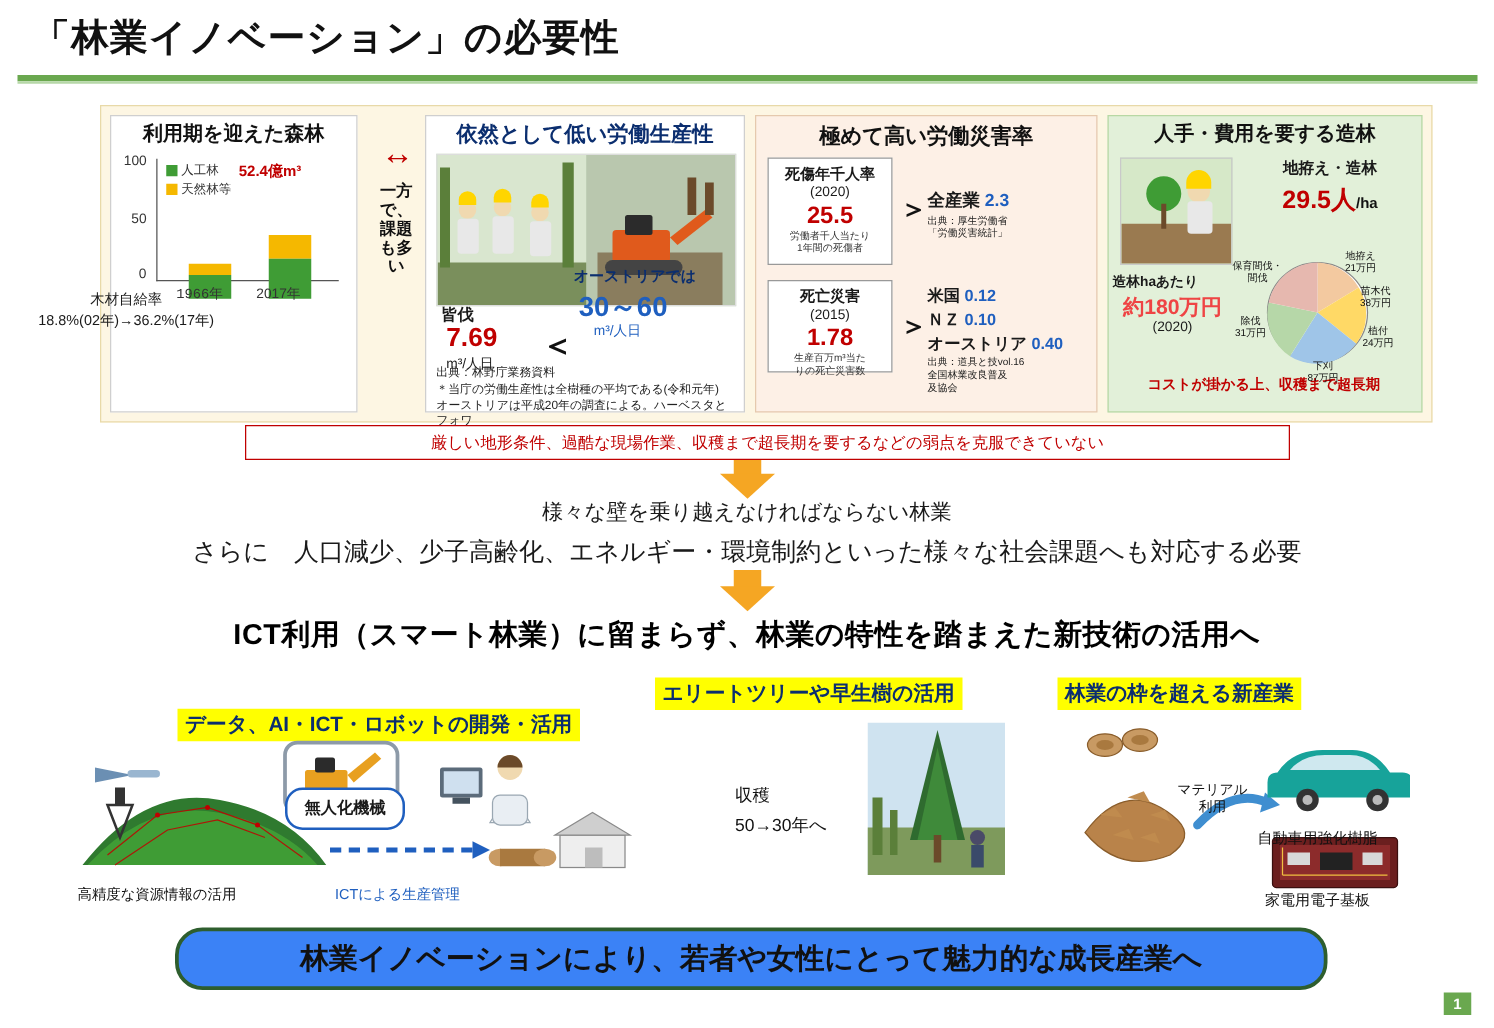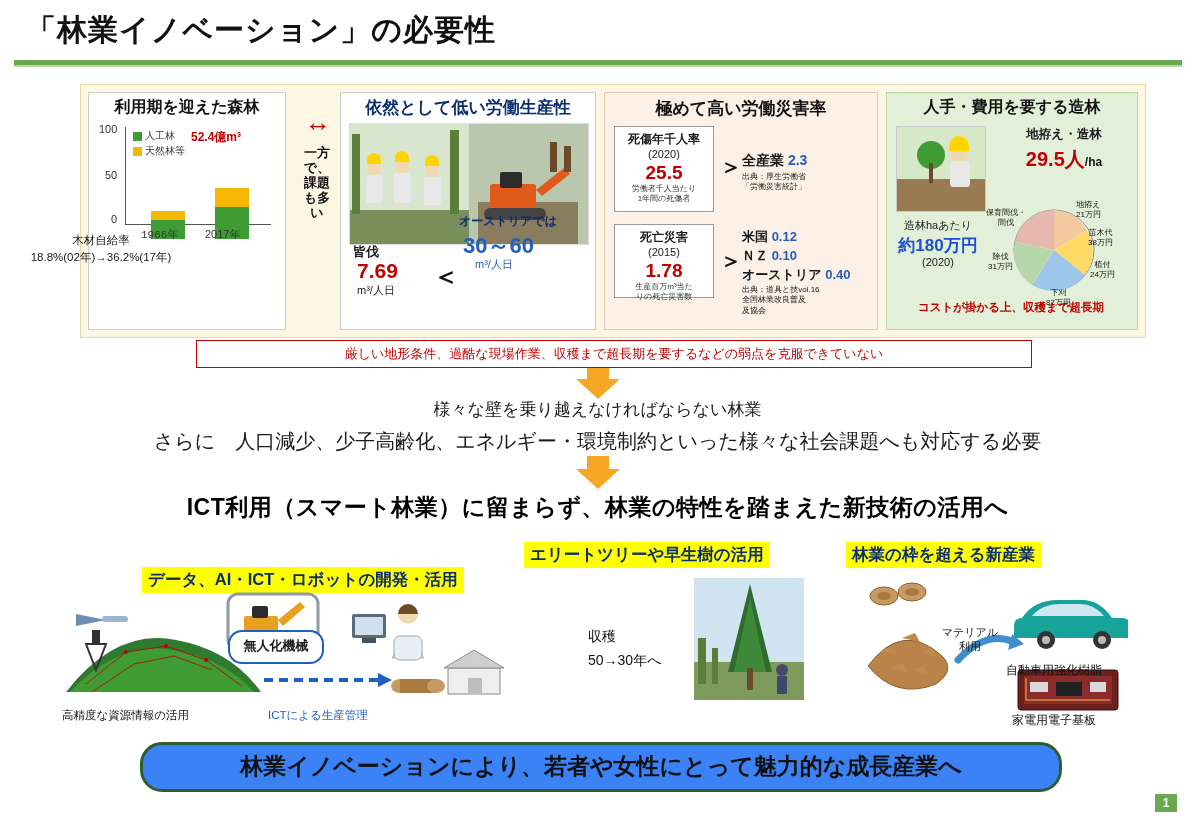--- a/index.html
+++ b/index.html
@@ -86,22 +86,22 @@
   #r2 .num{color:#1f5fbf;}
   #c3-source{position:absolute;left:742px;top:285px;width:130px;font-size:8px;line-height:1.3;}
 
   
   #card4{left:886px;top:92px;width:250px;height:236px;background:#e2f0d9;border:1px solid #b8d8a4;}
   #card4-title{font-size:16px;font-weight:bold;text-align:center;padding-top:4px;color:#111;}
   #c4-sub{position:absolute;left:886px;top:128px;width:250px;text-align:center;font-size:12.5px;font-weight:bold;}
   #c4-val{position:absolute;left:886px;top:146px;width:250px;text-align:center;font-size:20px;font-weight:bold;color:#c00000;}
   #c4-val .unit{font-size:12px;color:#111;font-weight:bold;}
   #c4-img{position:absolute;left:896px;top:126px;width:88px;height:84px;border:1px solid #c9c9c9;background:#cfe3c8;overflow:hidden;}
-  #c4-cost-label{position:absolute;left:890px;top:218px;width:96px;text-align:center;font-size:11px;font-weight:normal;}
-  #c4-cost{position:absolute;left:888px;top:234px;width:100px;text-align:center;font-size:17px;font-weight:bold;color:#1d4ed8;}
+  #c4-cost-label{position:absolute;left:890px;top:218px;width:96px;text-align:left;font-size:11px;font-weight:bold;}
+  #c4-cost{position:absolute;left:888px;top:234px;width:100px;text-align:center;font-size:17px;font-weight:bold;color:#ef4444;}
   #c4-year{position:absolute;left:890px;top:256px;width:96px;text-align:center;font-size:11px;}
   #c4-foot{position:absolute;left:886px;top:300px;width:250px;text-align:center;font-size:11.5px;font-weight:bold;color:#c00000;}
   #pie-wrap{position:absolute;left:990px;top:186px;width:128px;height:128px;}
   .pie-lbl{position:absolute;font-size:8px;line-height:1.2;text-align:center;color:#111;}
 
   
   #weakness{
     left:196px;top:340px;width:834px;height:26px;
     background:#ffffff;border:1px solid #c00000;
     font-size:13px;color:#c00000;text-align:center;line-height:26px;
@@ -237,20 +237,26 @@
       <rect x="214" y="22" width="7" height="26" fill="#6b4a2a"></rect>
     </svg>
   </div>
   <div id="austria">オーストリアでは</div>
   <div id="austria-val">30～60</div>
   <div id="austria-unit">m³/人日</div>
   <div id="kaibatsu">皆伐</div>
   <div id="kaibatsu-val">7.69</div>
   <div id="kaibatsu-unit">m³/人日</div>
   <div id="lt">＜</div>
+  <div id="c2-source">
+    <div>出典：林野庁業務資料</div>
+    <div>＊当庁の労働生産性は全樹種の平均である(令和元年)</div>
+    <div>オーストリアは平成20年の調査による。ハーベスタとフォワ</div>
+    <div>ーダを用いた作業システムでの値。</div>
+  </div>
 </div>
 
 <div class="abs card" id="card3">
   <div id="card3-title">極めて高い労働災害率</div>
 </div>
 <div class="abs box" id="b1">
   <div class="b-line1">死傷年千人率</div>
   <div class="b-line2">(2020)</div>
   <div class="b-val">25.5</div>
   <div class="b-note">労働者千人当たり</div>

